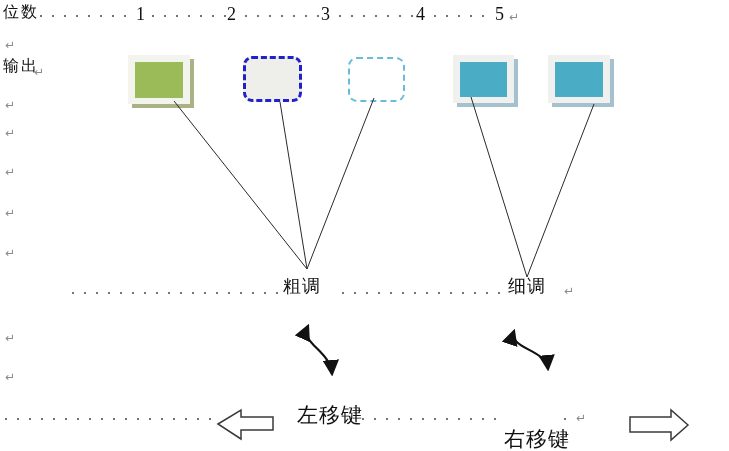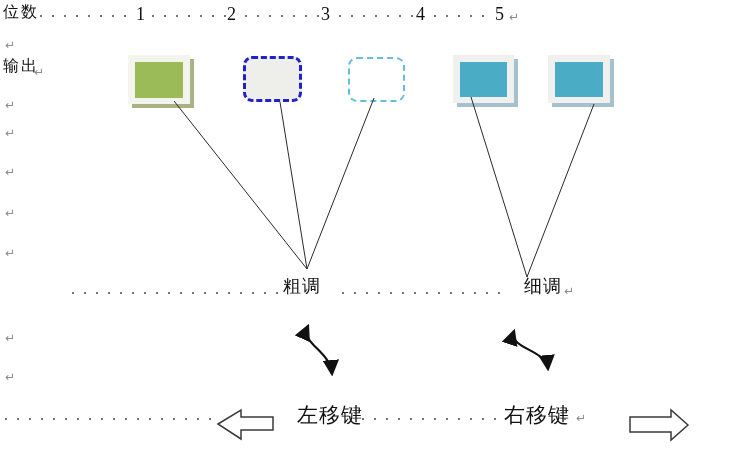--- a/index.html
+++ b/index.html
@@ -59,27 +59,27 @@
   <div class="box-solid" style="left: 453px; top: 55px; width: 61px; height: 48px; background: rgb(240, 240, 238); box-shadow: rgb(163, 194, 206) 4px 4px 0px;">
     <div class="inner" style="background: rgb(75, 172, 198);"></div>
   </div>
   <div class="box-solid" style="left: 548px; top: 55px; width: 62px; height: 48px; background: rgb(240, 240, 238); box-shadow: rgb(163, 194, 206) 4px 4px 0px;">
     <div class="inner" style="background: rgb(75, 172, 198);"></div>
   </div>
 
   <div class="dots" style="left:72px;  top:292px; width:209px;"></div>
   <span class="txt mid-label" style="left:283px; top:277px;">粗调</span>
   <div class="dots" style="left:342px; top:292px; width:160px;"></div>
-  <span class="txt mid-label" style="left:524px; top:277px;">细调</span>
+  <span class="txt mid-label" style="left:508px; top:277px;">细调</span>
   <span class="pilcrow" style="left:564px; top:285px;">↵</span>
 
   <div class="dots" style="left:5px;   top:418px; width:209px;"></div>
   <span class="txt key-label" style="left:297px; top:404px;text-align:center;">左移键</span>
   <div class="dots" style="left:362px; top:418px; width:139px;"></div>
-  <span class="txt key-label" style="left:504px; top:404px;">右移键</span>
+  <span class="txt key-label" style="left:504px; top:428px;">右移键</span>
   <div class="dots" style="left:564px; top:418px; width:10px;"></div>
   <span class="pilcrow" style="left:576px; top:412px;">↵</span>
 
   <svg class="overlay" viewBox="0 0 729 451">
     <defs>
       <marker id="ah" viewBox="0 0 10 10" refX="8.5" refY="5" markerWidth="7.5" markerHeight="7.5" orient="auto-start-reverse">
         <path d="M0,0 L10,5 L0,10 z" fill="#111"></path>
       </marker>
     </defs>
 

